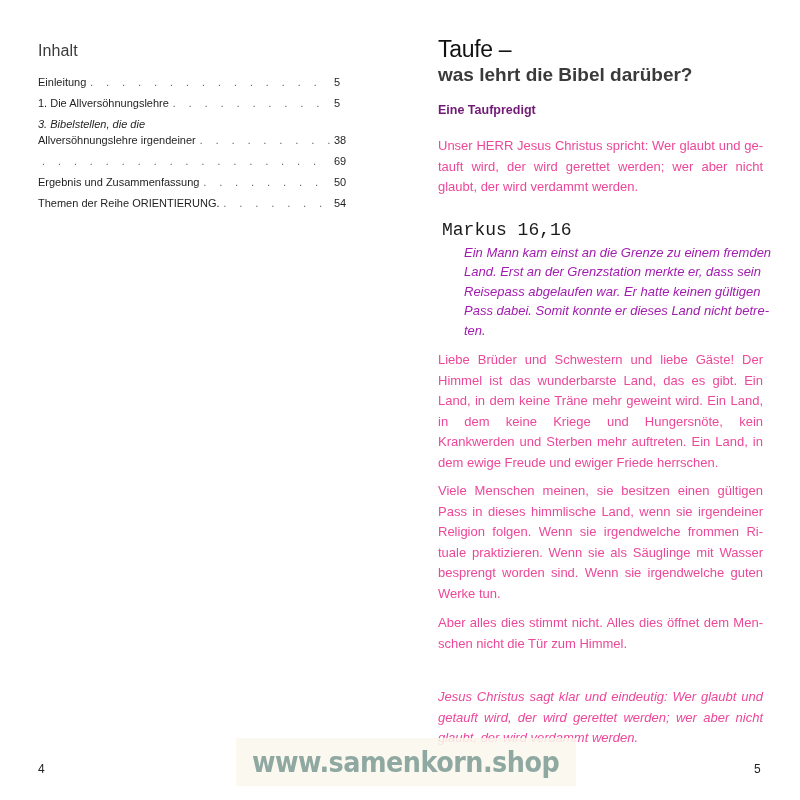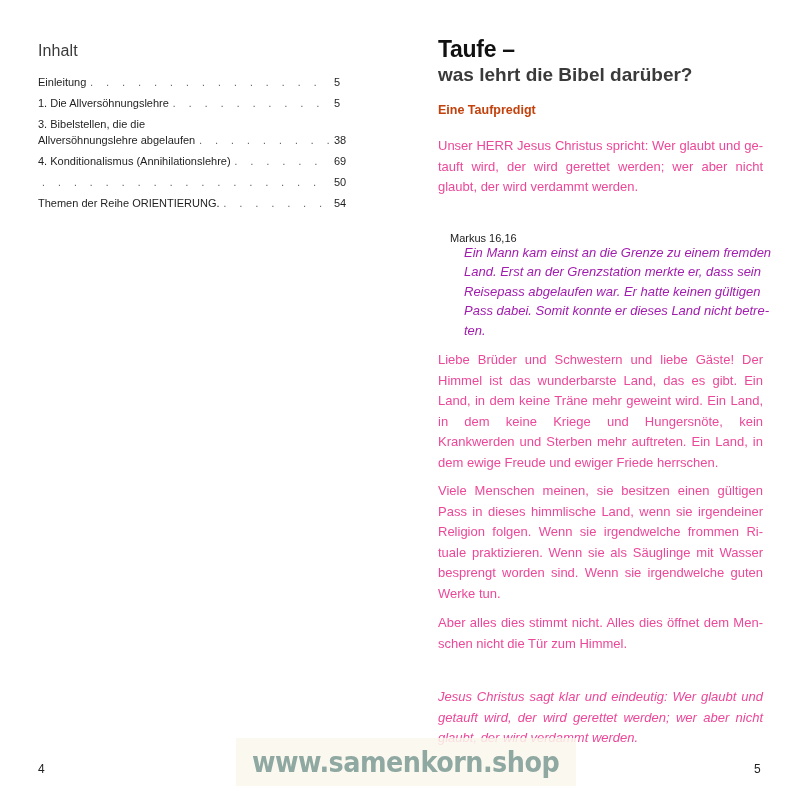--- a/index.html
+++ b/index.html
@@ -18,42 +18,42 @@
     }
     .toc-list { position: absolute; left: 38px; top: 74px; width: 310px; margin: 0; padding: 0; list-style: none; }
     .toc-item { font-size: 11px; line-height: 16px; color: #1f1f1f; margin-bottom: 4px; }
     .toc-row { display: flex; align-items: baseline; }
     .toc-label { white-space: nowrap; }
     .toc-dots {
       flex: 1; overflow: hidden; white-space: nowrap; margin: 0 4px 0 4px;
       color: #555; letter-spacing: 5.2px; font-size: 10px;
     }
     .toc-page { min-width: 14px; text-align: left; }
-    .toc-line1 { display: block; }
+    .toc-line1 { display: block; font-style: italic; }
 
     
     .chapter-title {
       position: absolute; left: 438px; top: 36px;
-      font-size: 23px; font-weight: bold; color: #111; letter-spacing: -0.3px;
+      font-size: 23px; font-weight: normal; color: #111; letter-spacing: -0.3px;
     }
     .chapter-subtitle {
       position: absolute; left: 438px; top: 64px;
       font-size: 19px; color: #3a3a3a; font-weight: bold;
     }
     .section-heading {
       position: absolute; left: 438px; top: 103px;
-      font-size: 12.5px; font-weight: bold; color: #c2410c;
+      font-size: 12.5px; font-weight: bold; color: #701a75;
     }
     .body-text {
       position: absolute; left: 438px; width: 325px;
       font-size: 13px; line-height: 20.5px; color: #ec4899;
       text-align: justify; margin: 0; hyphens: manual;
     }
     .p1 { top: 136px; }
-    .ref { position: absolute; left: 438px; top: 216px; font-size: 11px; line-height: 20.5px; margin: 12px; }
+    .ref { position: absolute; left: 438px; top: 216px; font-size: 18px; line-height: 20.5px; margin: 4px; font-family: Liberation Mono, monospace; }
     .quote {
       position: absolute; left: 456px; top: 235px; width: 310px;
       font-size: 13px; line-height: 19.4px; font-style: italic; margin: 8px; color: #a21caf;
     }
     .p2 { top: 350px; }
     .p3 { top: 481px; }
     .p4 { top: 613px; }
     .p5 { top: 687px; font-style: italic; }
 
     .page-num { position: absolute; top: 762px; font-size: 12px; color: #222; }
@@ -87,34 +87,34 @@
     <li class="toc-item">
       <div class="toc-row">
         <span class="toc-label">1. Die Allversöhnungslehre</span>
         <span class="toc-dots">. . . . . . . . . . . . . . . . . . . . . . . . . . . . . . . . . . . .</span>
         <span class="toc-page">5</span>
       </div>
     </li>
     <li class="toc-item">
       <span class="toc-line1">3. Bibelstellen, die die</span>
       <div class="toc-row">
-        <span class="toc-label">Allversöhnungslehre abgelaufen</span>
+        <span class="toc-label">Allversöhnungslehre irgendeiner</span>
         <span class="toc-dots">. . . . . . . . . . . . . . . . . . . . . . . . . . . . . . . . . . . .</span>
         <span class="toc-page">38</span>
       </div>
     </li>
     <li class="toc-item">
       <div class="toc-row">
-        <span class="toc-label">4. Konditionalismus (Annihilationslehre)</span>
         <span class="toc-dots">. . . . . . . . . . . . . . . . . . . . . . . . . . . . . . . . . . . .</span>
         <span class="toc-page">69</span>
       </div>
     </li>
     <li class="toc-item">
       <div class="toc-row">
+        <span class="toc-label">Ergebnis und Zusammenfassung</span>
         <span class="toc-dots">. . . . . . . . . . . . . . . . . . . . . . . . . . . . . . . . . . . .</span>
         <span class="toc-page">50</span>
       </div>
     </li>
     <li class="toc-item">
       <div class="toc-row">
         <span class="toc-label">Themen der Reihe ORIENTIERUNG.</span>
         <span class="toc-dots">. . . . . . . . . . . . . . . . . . . . . . . . . . . . . . . . . . . .</span>
         <span class="toc-page">54</span>
       </div>

